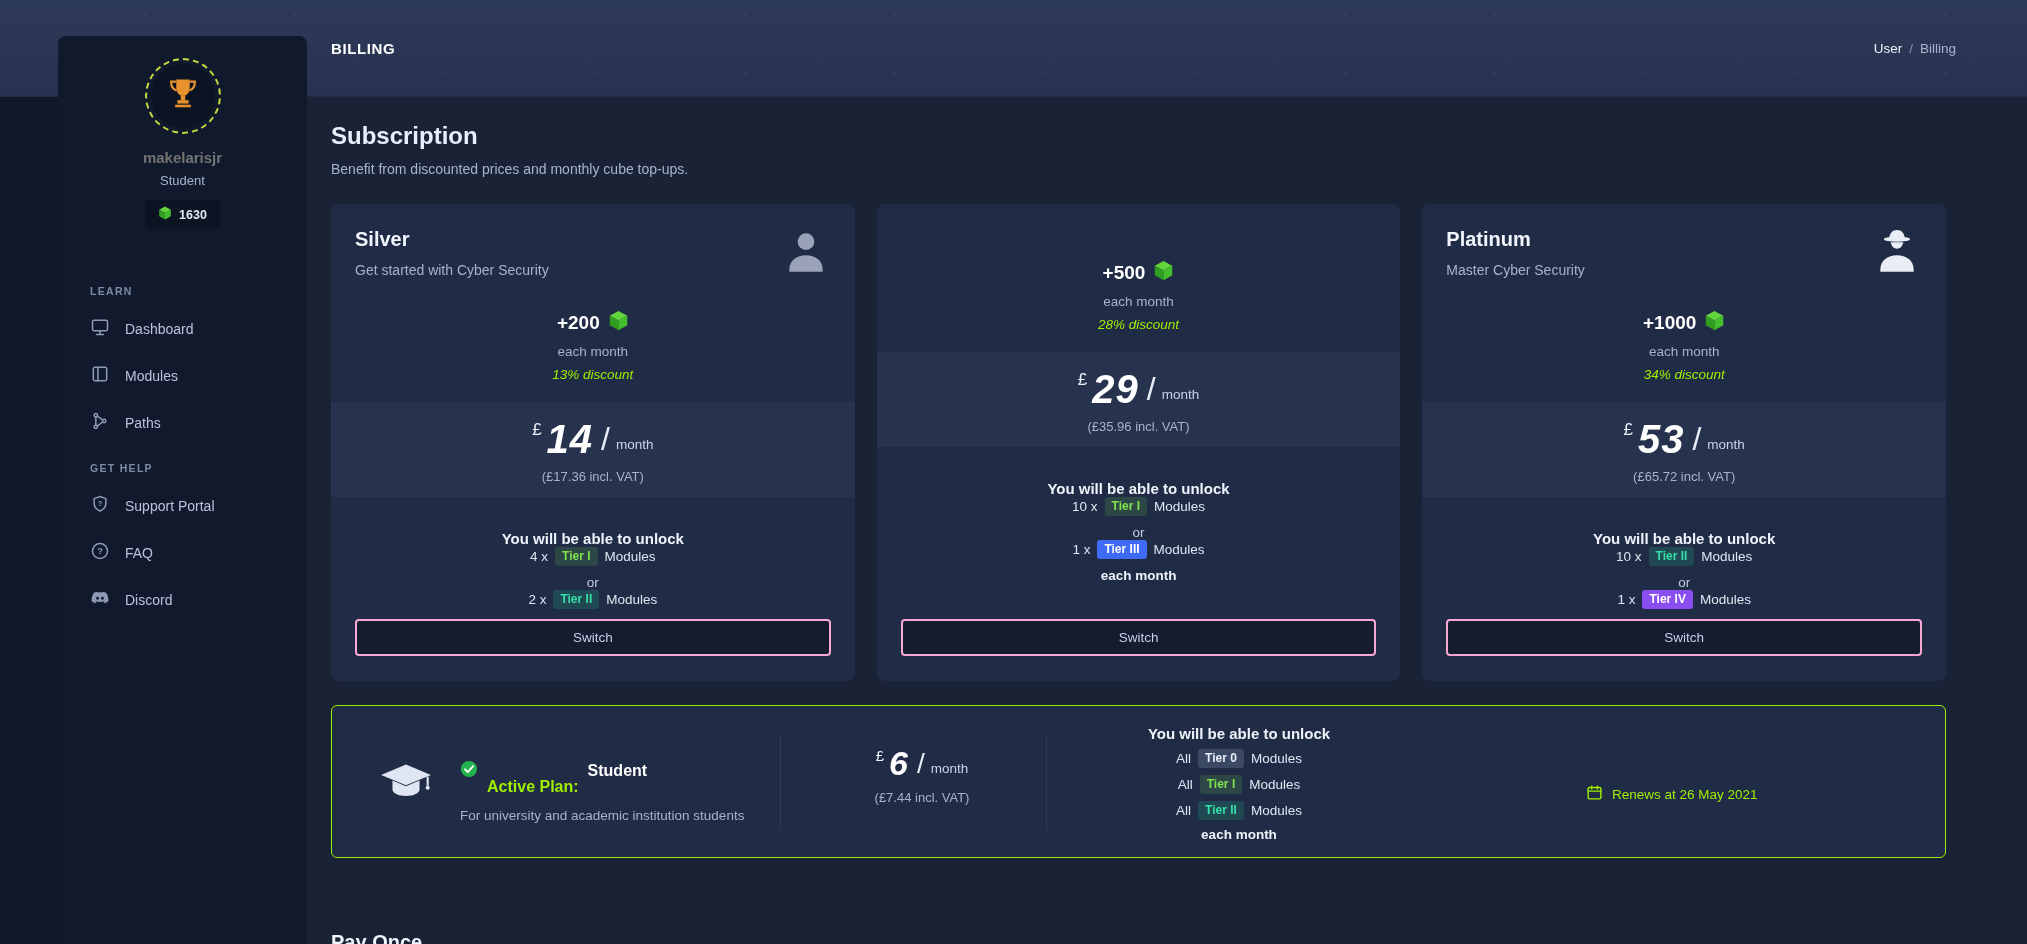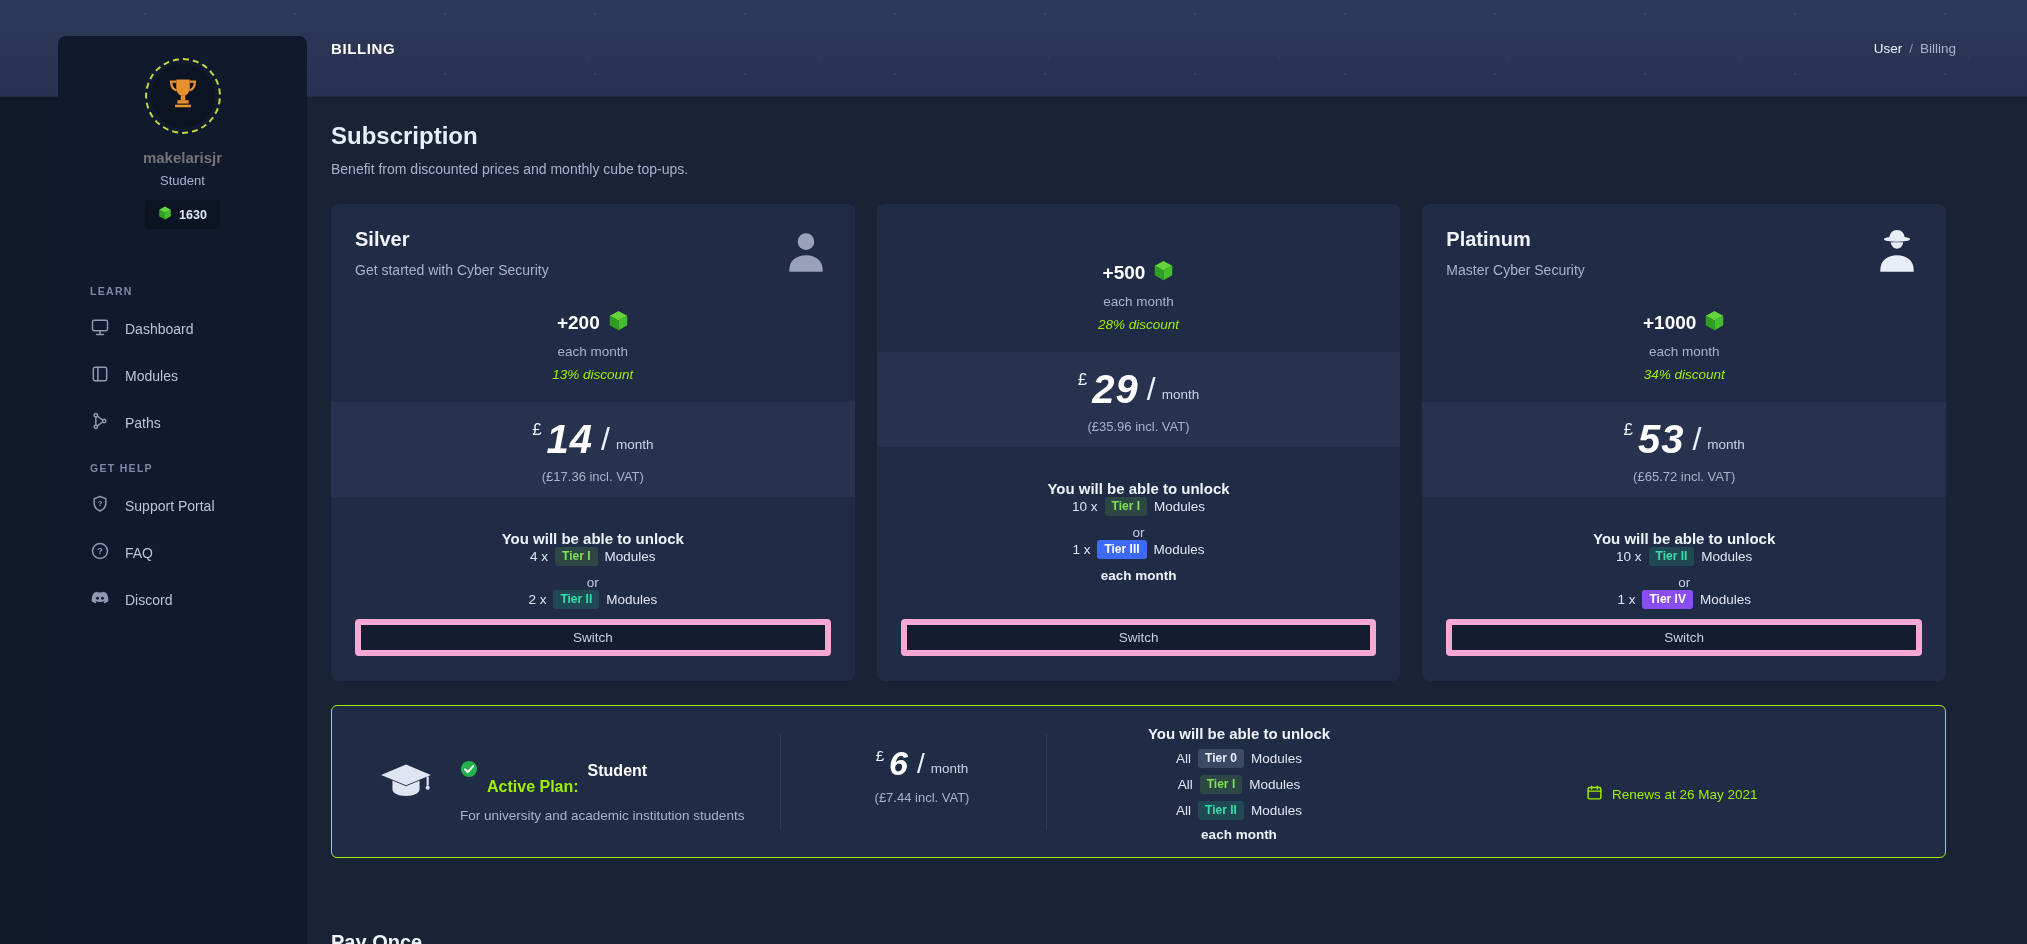--- a/index.html
+++ b/index.html
@@ -104,21 +104,21 @@
 
   .tier { font-size:12px; font-weight:700; padding:2px 7px; border-radius:3px; line-height:15px; }
   .tier-g { background:rgba(110,220,80,0.16); color:#7ee24f; }
   .tier-t { background:rgba(46,230,168,0.16); color:#35e0a8; }
   .tier-b { background:#3f6af5; color:#ffffff; }
   .tier-p { background:#8a4df0; color:#ffffff; }
   .tier-0 { background:#3c4965; color:#e8edf7; }
 
   .switch-btn {
     position:absolute; left:24px; right:24px; bottom:25px; height:37px;
-    background:#141c30; border:6px solid #f9a8d4; border-radius:4px;
+    background:#141c30; border:2px solid #f9a8d4; border-radius:4px;
     color:#c6cfe4; font-size:13.5px; display:flex; align-items:center; justify-content:center;
     cursor:pointer;
   }
 
   
   .banner {
     margin-top:24px; position:relative; height:153px;
     background:#202b45; border:1px solid #9fef00; border-radius:6px;
   }
   .banner-icon { position:absolute; left:48px; top:51px; width:52px; height:52px; }

